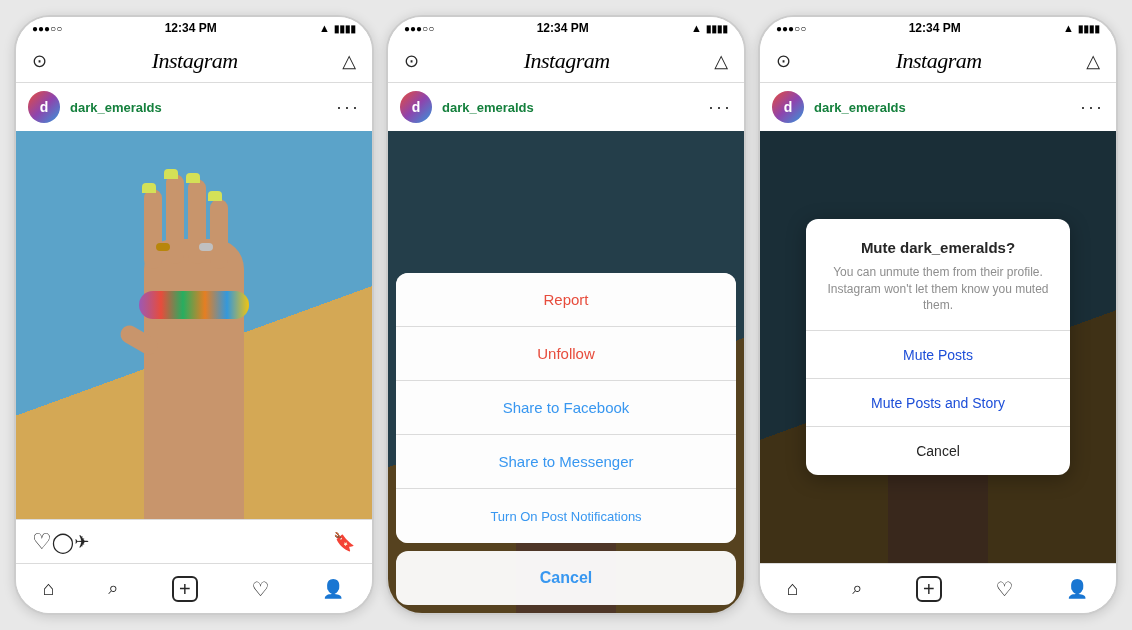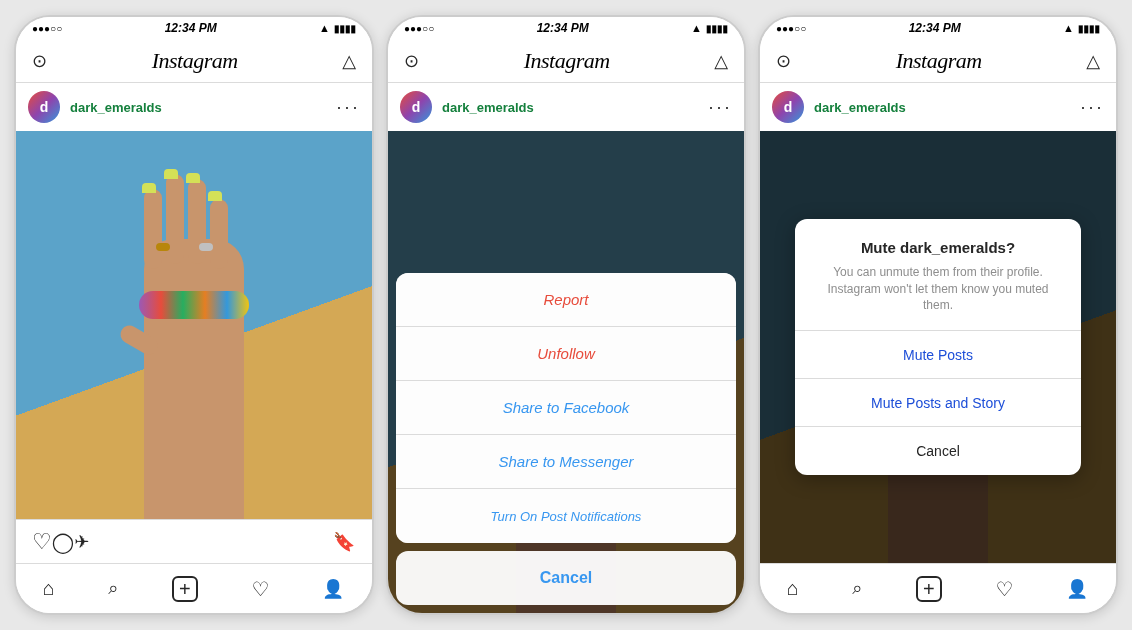--- a/index.html
+++ b/index.html
@@ -35,21 +35,21 @@
       height: 22px;
       background: #fff;
       display: flex;
       align-items: center;
       justify-content: space-between;
       padding: 0 16px;
       font-size: 11px;
       font-weight: 600;
       flex-shrink: 0;
     }
-    .status-bar .time { font-size: 12px; font-weight: 700; font-style: italic; }
+    .status-bar .time { font-size: 12px; font-weight: 700; }
     .status-bar .icons { display: flex; gap: 4px; align-items: center; font-size: 10px; }
 
     
     .nav-bar {
       height: 44px;
       background: #fff;
       display: flex;
       align-items: center;
       justify-content: space-between;
       padding: 0 16px;
@@ -152,21 +152,20 @@
     .sheet-item {
       height: 54px;
       display: flex;
       align-items: center;
       justify-content: center;
       font-size: 15px;
       color: #3897f0;
       border-bottom: 1px solid #dbdbdb;
       cursor: pointer;
       background: rgba(255,255,255,0.85);
-      font-style: italic;
     }
     .sheet-item:last-child { border-bottom: none; text-align: right; }
     .sheet-item.red { color: #e74c3c; }
     .sheet-cancel {
       height: 54px;
       background: rgba(255,255,255,0.95);
       border-radius: 12px;
       display: flex;
       align-items: center;
       justify-content: center;
@@ -184,21 +183,21 @@
       right: 0;
       top: 0;
       background: rgba(0,0,0,0.4);
       display: flex;
       align-items: center;
       justify-content: center;
     }
     .mute-dialog {
       background: #fff;
       border-radius: 12px;
-      width: 286px;
+      width: 264px;
       overflow: hidden;
       box-shadow: 0 4px 20px rgba(0,0,0,0.3);
     }
     .dialog-title {
       font-size: 15px;
       font-weight: 700;
       color: #262626;
       text-align: center;
       padding: 20px 16px 8px;
     }

